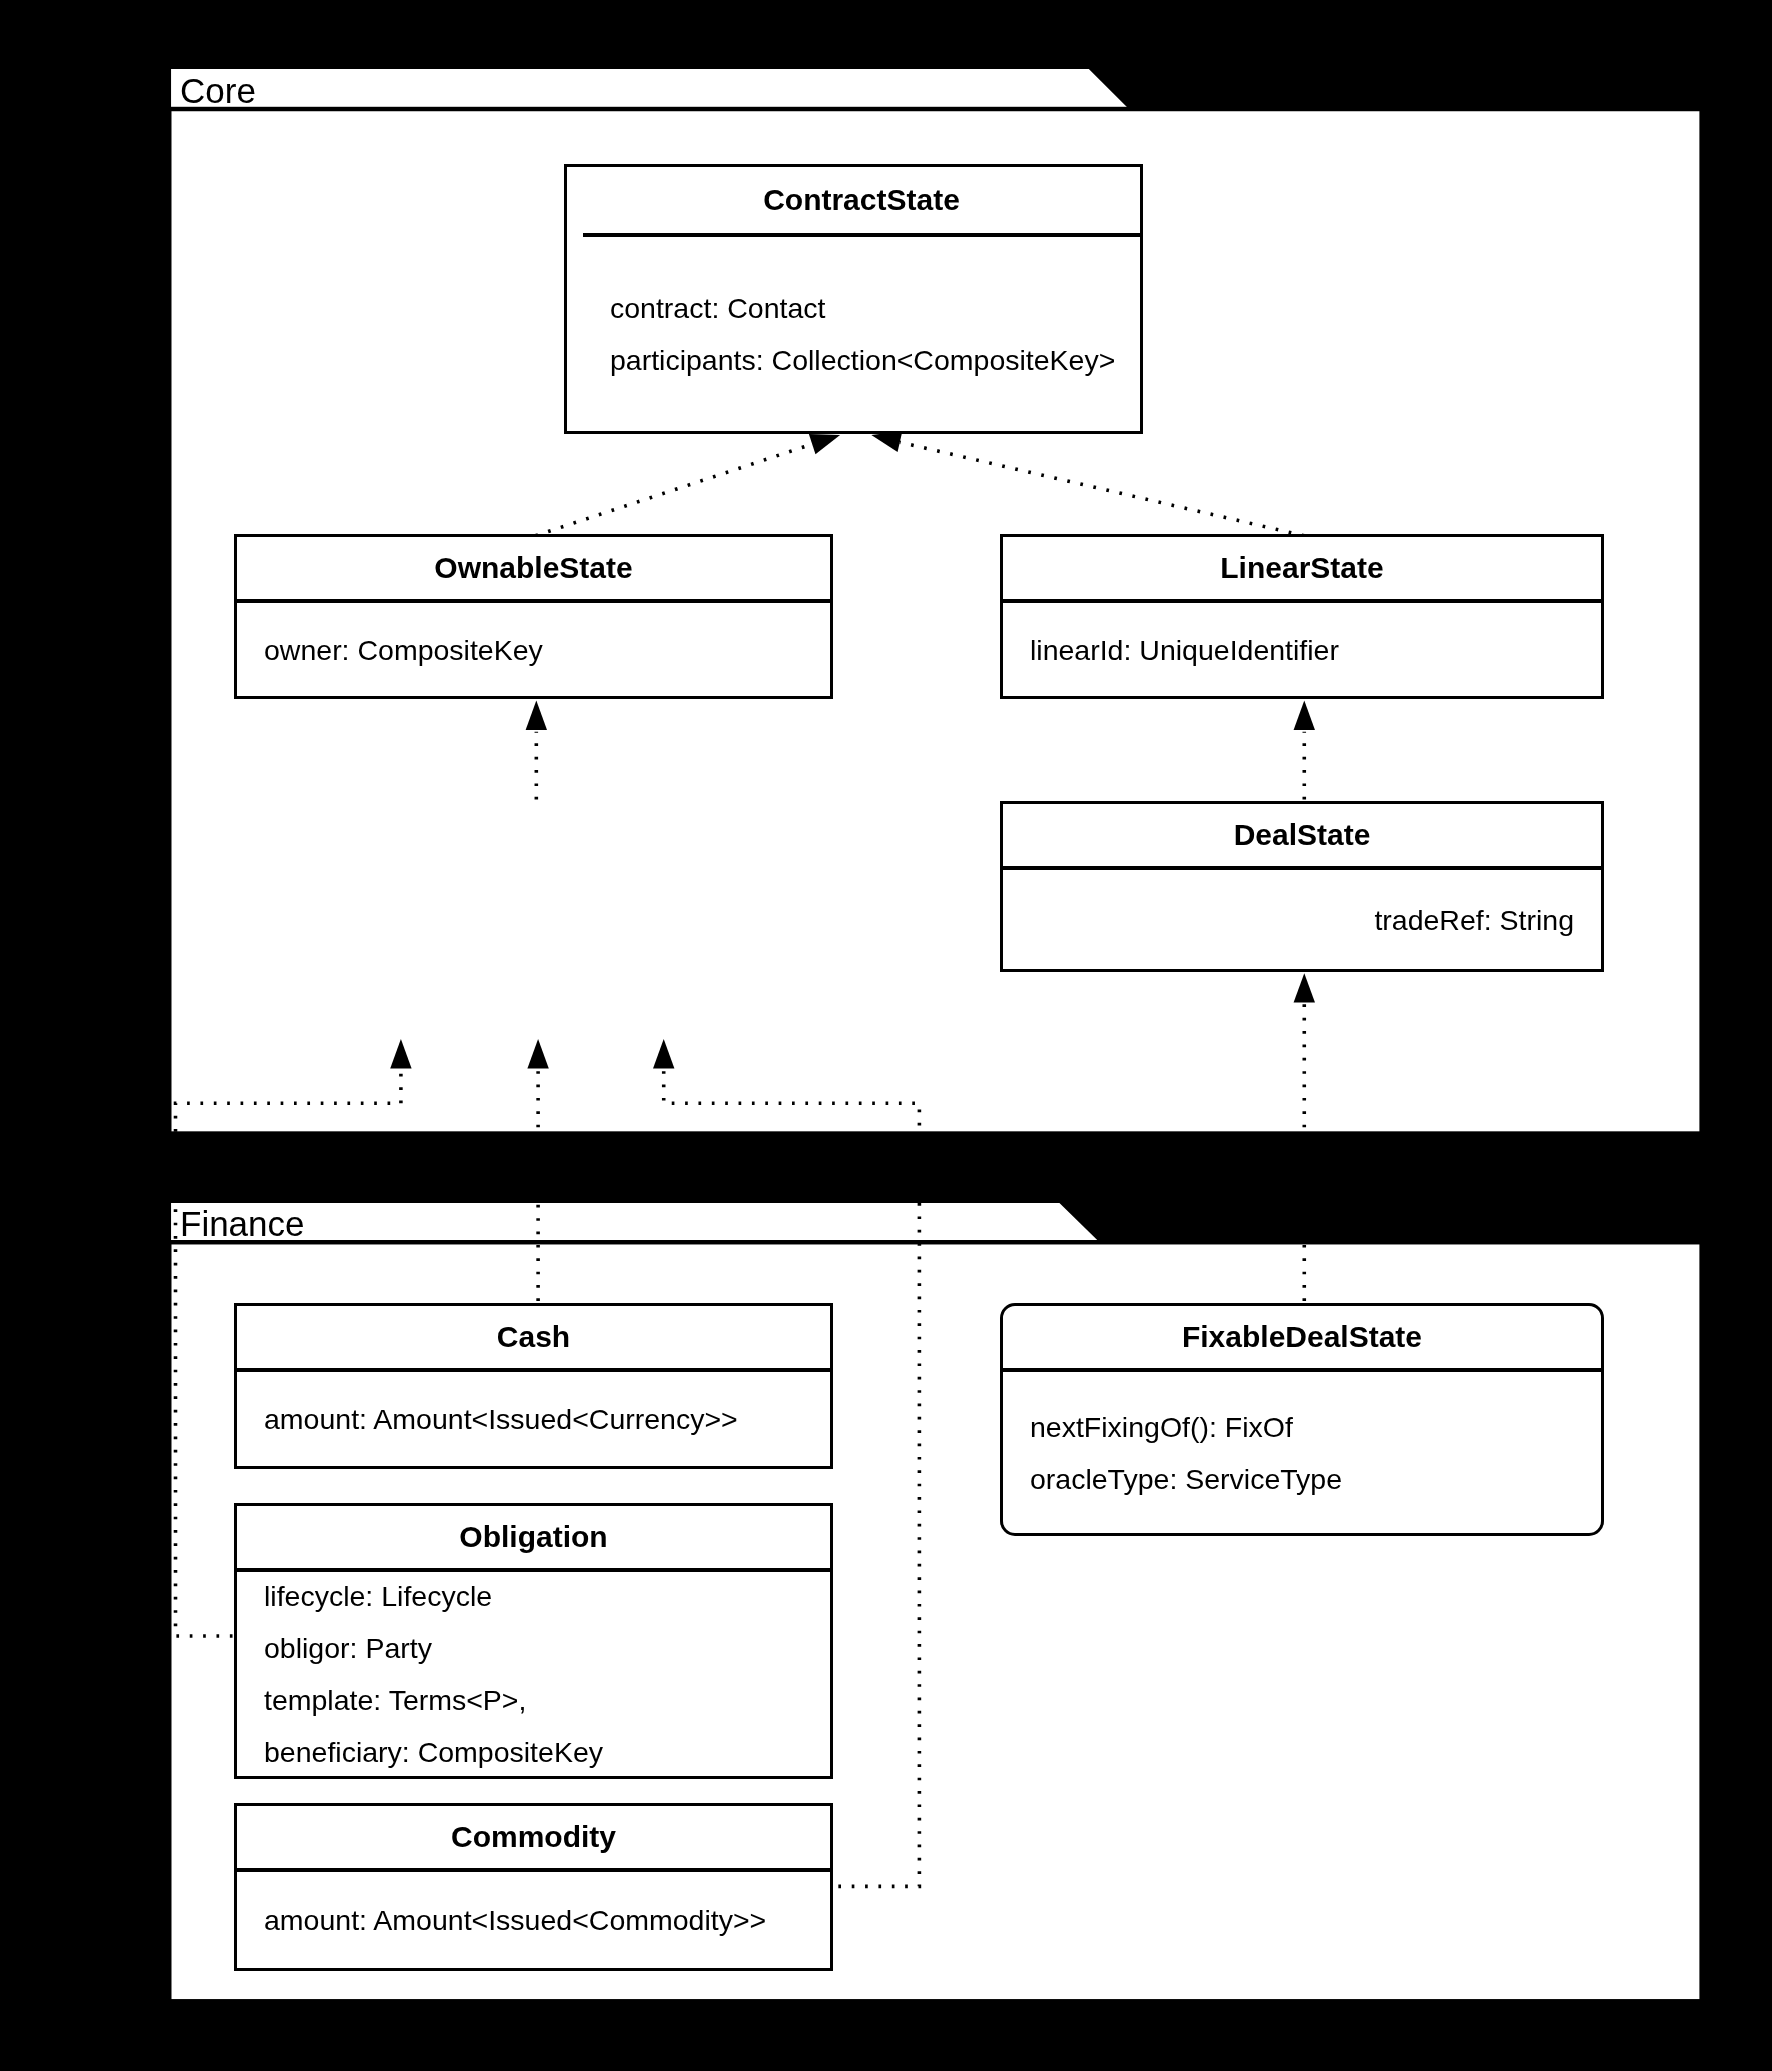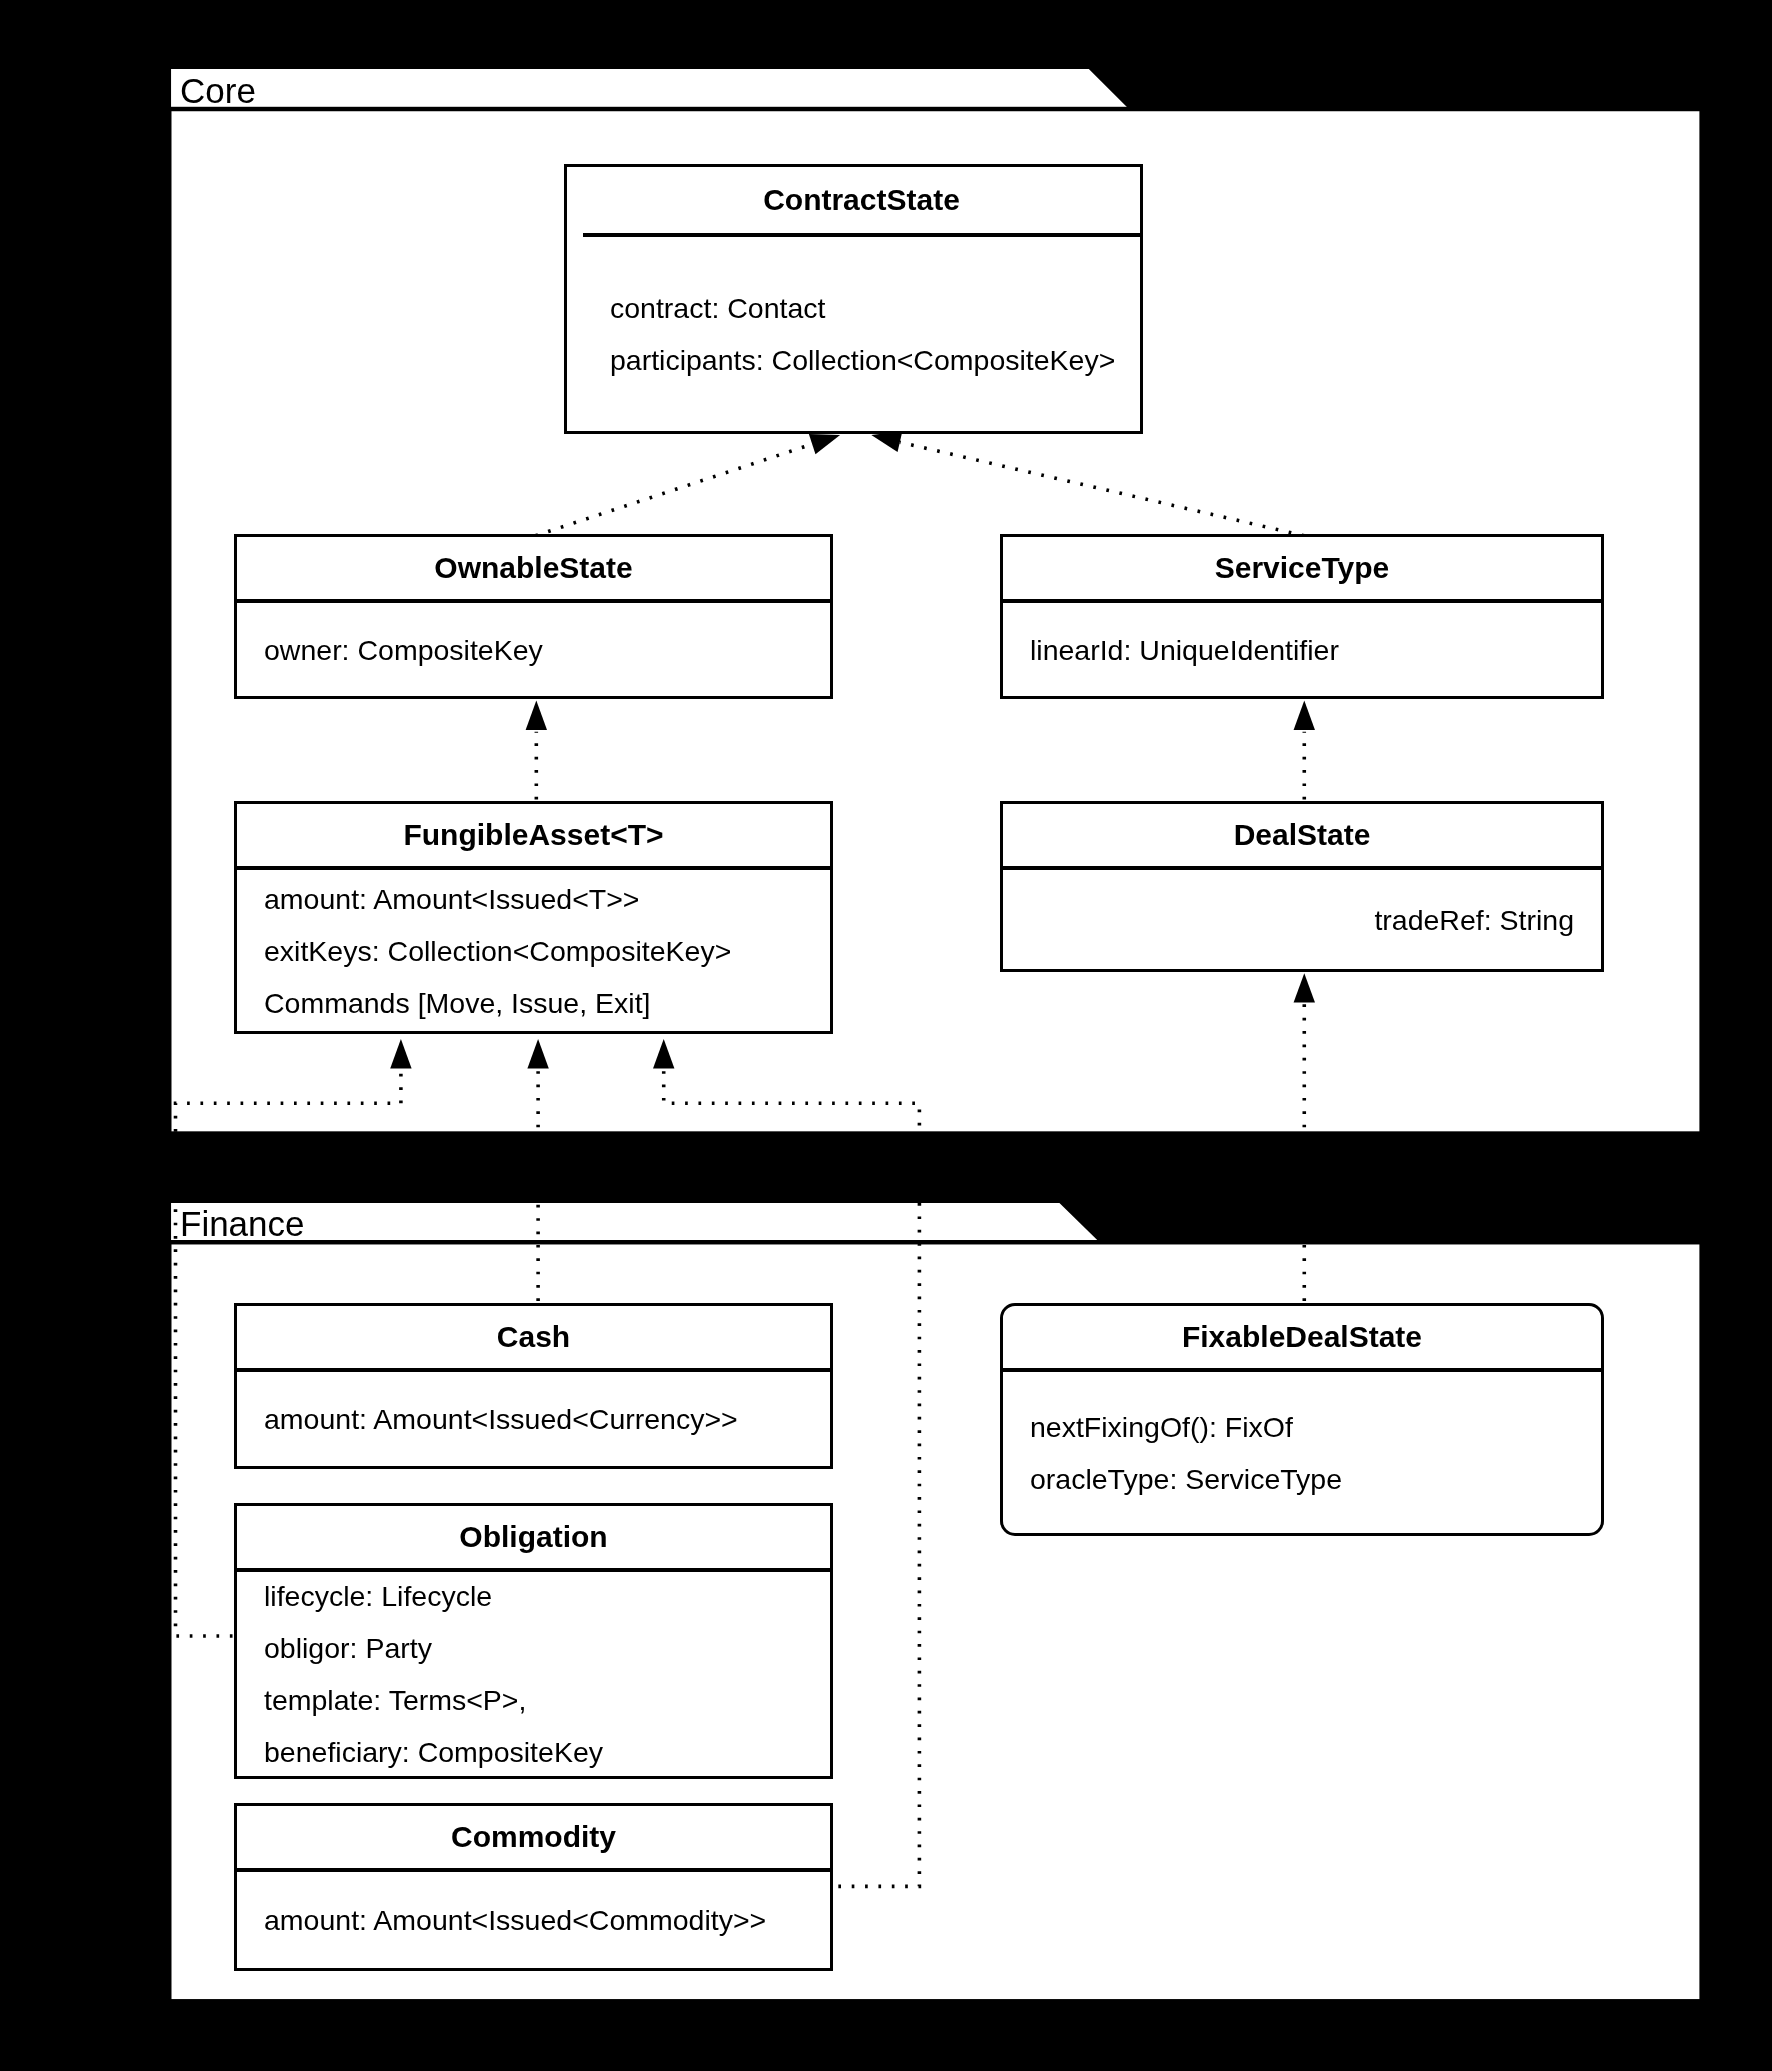--- a/index.html
+++ b/index.html
@@ -136,34 +136,26 @@
   </div>
 
   <div class="uml-class box-ownable-state">
     <div class="title">OwnableState</div>
     <div class="attrs">
       <div class="attr-line">owner: CompositeKey</div>
     </div>
   </div>
 
   <div class="uml-class box-linear-state">
-    <div class="title">ServiceType</div>
+    <div class="title">LinearState</div>
     <div class="attrs">
       <div class="attr-line">linearId: UniqueIdentifier</div>
     </div>
   </div>
 
-  <div class="uml-class box-fungible-asset">
-    <div class="title">FungibleAsset&lt;T&gt;</div>
-    <div class="attrs">
-      <div class="attr-line">amount: Amount&lt;Issued&lt;T&gt;&gt;</div>
-      <div class="attr-line">exitKeys: Collection&lt;CompositeKey&gt;</div>
-      <div class="attr-line">Commands [Move, Issue, Exit]</div>
-    </div>
-  </div>
 
   <div class="uml-class box-deal-state">
     <div class="title">DealState</div>
     <div class="attrs">
       <div class="attr-line">tradeRef: String</div>
     </div>
   </div>
 
   <div class="uml-class box-cash">
     <div class="title">Cash</div>

